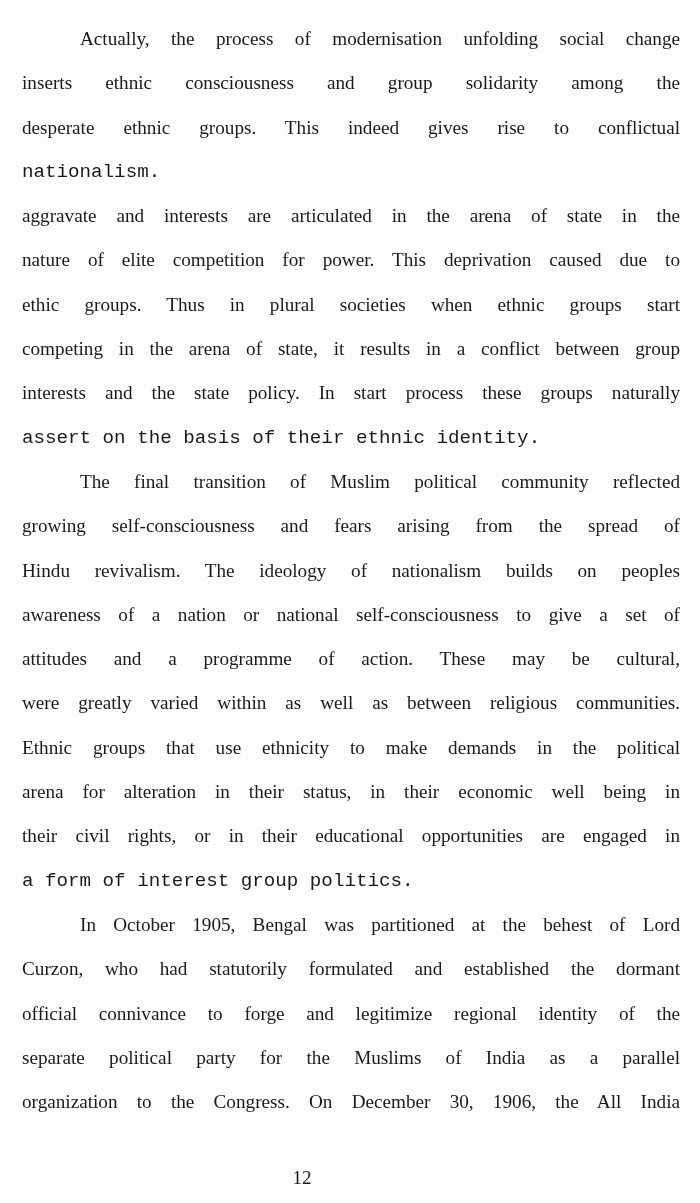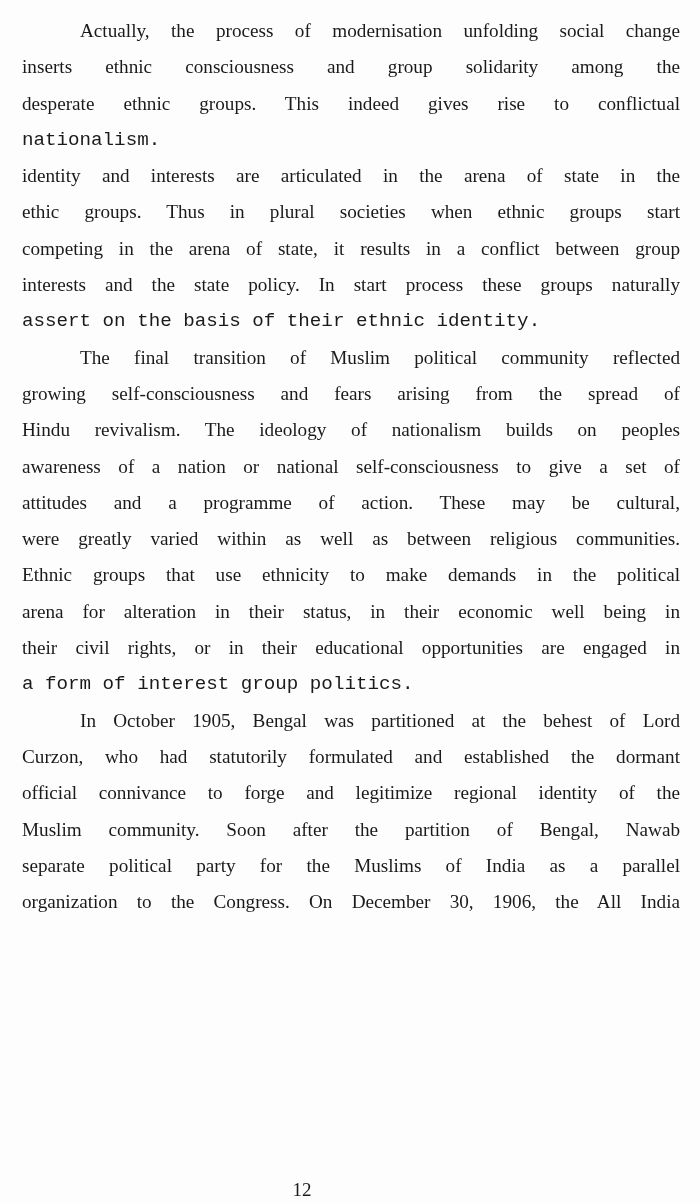--- a/index.html
+++ b/index.html
@@ -27,53 +27,54 @@
     }
     .line {
       display: block;
       height: 36.3px;
       line-height: 36.3px;
       font-size: 19.2px;
       text-align: justify;
       text-align-last: justify;
       white-space: nowrap;
       overflow: visible;
+      margin-top: 8px;
     }
     .line.indent {
       padding-left: 58px;
     }
     .line.last {
       text-align-last: left;
       font-family: Liberation Mono, monospace;
     }
     .page-number {
       position: absolute;
       left: 0;
       width: 604px;
       top: 1166px;
       text-align: center;
       font-size: 19px;
       line-height: 24px;
-      margin-top: 12px;
     }
   </style>
 </head>
 <body>
 
 <div class="page">
 
   <div class="para">
     <span class="line indent">Actually, the process of modernisation unfolding social change</span>
     <span class="line">inserts ethnic consciousness and group solidarity among the</span>
     <span class="line">desperate ethnic groups. This indeed gives rise to conflictual</span>
     <span class="line last">nationalism.</span>
   </div>
 
   <div class="para">
-    <span class="line">identity and interests are articulated in the arena of state in the</span>
+    <span class="line">aggravate and interests are articulated in the arena of state in the</span>
+    <span class="line">nature of elite competition for power. This deprivation caused due to</span>
     <span class="line">ethic groups. Thus in plural societies when ethnic groups start</span>
     <span class="line">competing in the arena of state, it results in a conflict between group</span>
     <span class="line">interests and the state policy. In start process these groups naturally</span>
     <span class="line last">assert on the basis of their ethnic identity.</span>
   </div>
 
   <div class="para">
     <span class="line indent">The final transition of Muslim political community reflected</span>
     <span class="line">growing self-consciousness and fears arising from the spread of</span>
     <span class="line">Hindu revivalism. The ideology of nationalism builds on peoples</span>
@@ -83,20 +84,19 @@
     <span class="line">Ethnic groups that use ethnicity to make demands in the political</span>
     <span class="line">arena for alteration in their status, in their economic well being in</span>
     <span class="line">their civil rights, or in their educational opportunities are engaged in</span>
     <span class="line last">a form of interest group politics.</span>
   </div>
 
   <div class="para">
     <span class="line indent">In October 1905, Bengal was partitioned at the behest of Lord</span>
     <span class="line">Curzon, who had statutorily formulated and established the dormant</span>
     <span class="line">official connivance to forge and legitimize regional identity of the</span>
-    <span class="line">Muslim community. Soon after the partition of Bengal, Nawab</span>
     <span class="line">separate political party for the Muslims of India as a parallel</span>
     <span class="line">organization to the Congress. On December 30, 1906, the All India</span>
   </div>
 
 </div>
 
 <div class="page-number">12</div>
 
 </body></html>

